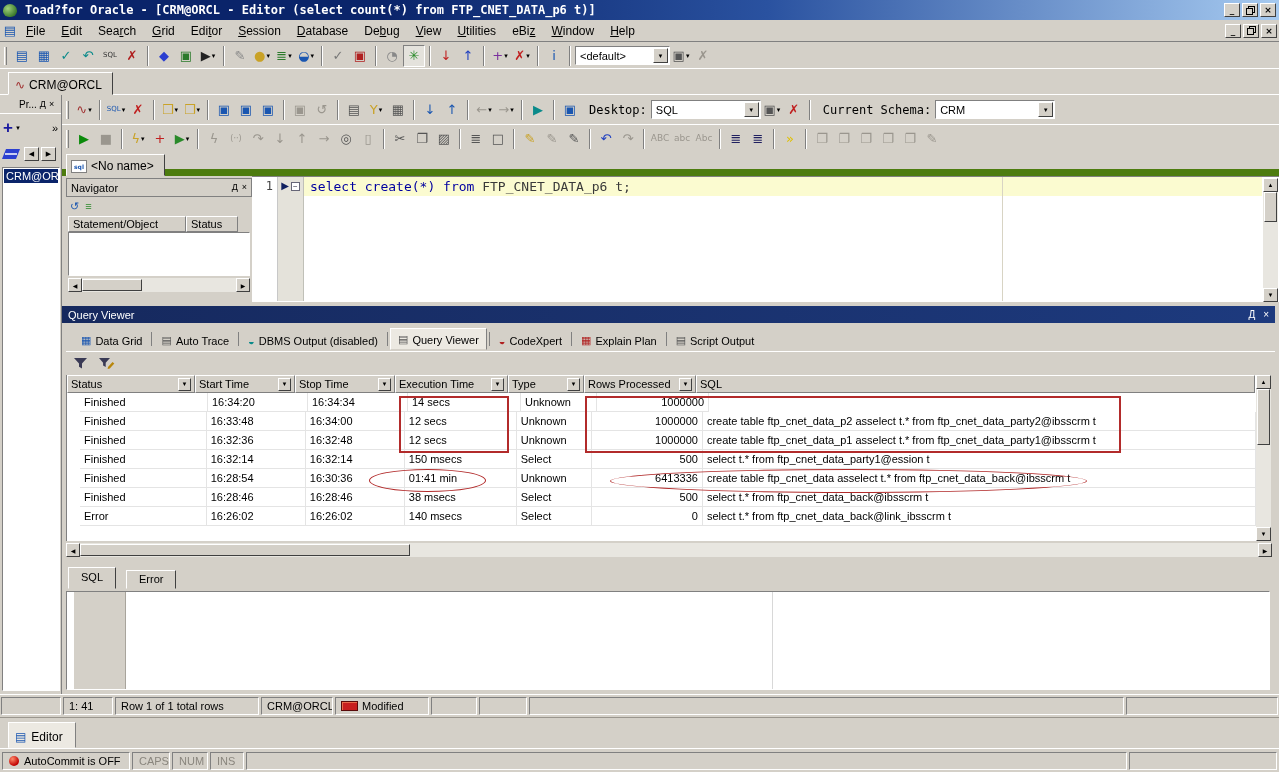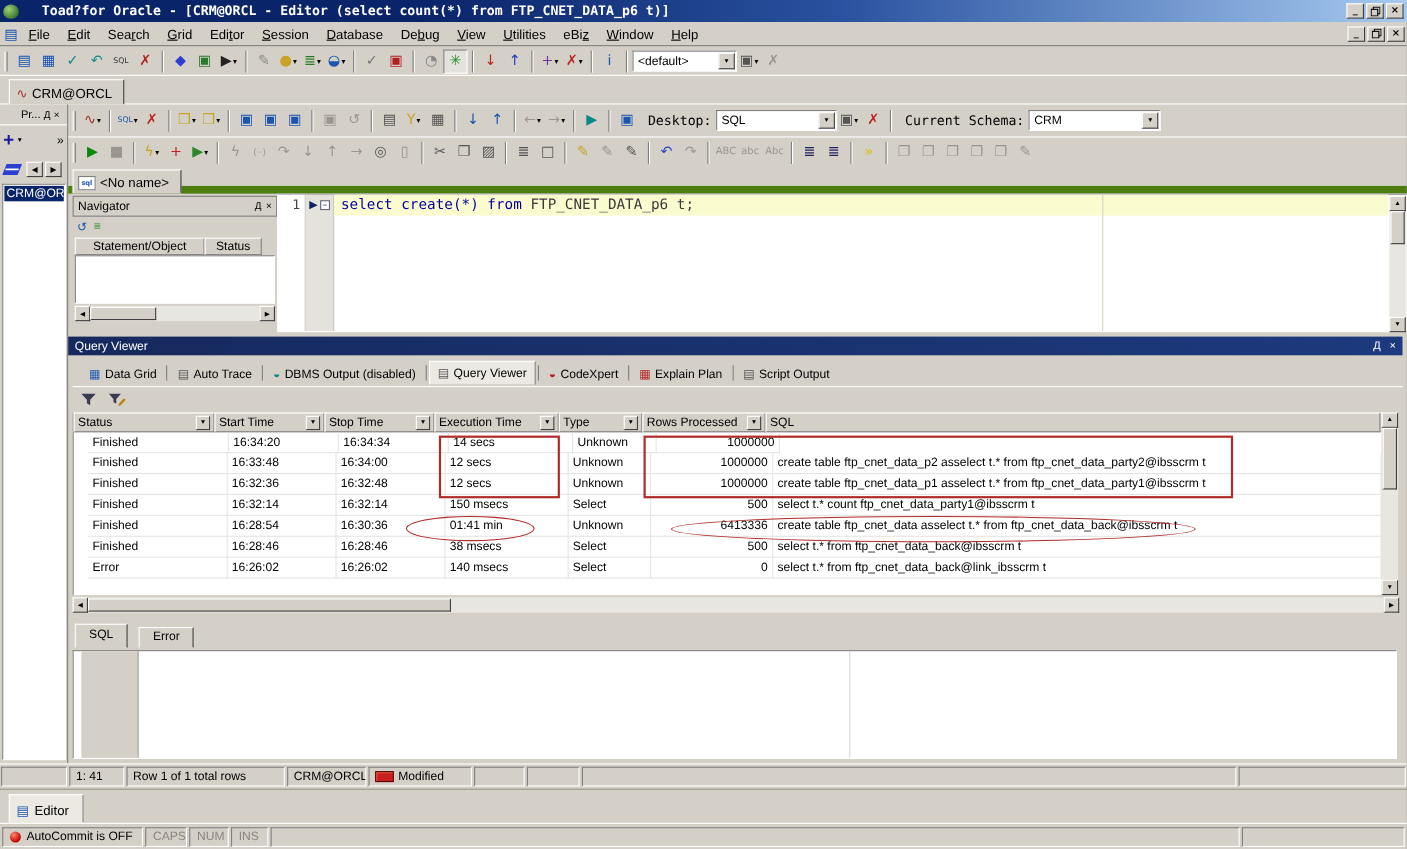--- a/index.html
+++ b/index.html
@@ -8,21 +8,21 @@
           font-family:"Liberation Sans",sans-serif; font-size:11px; color:#000; overflow:hidden; }
   .abs { position:absolute; }
 
   
   .raised { border:1px solid; border-color:#ffffff #404040 #404040 #ffffff; }
 
   
   #titlebar { left:0; top:0; width:1279px; height:20px;
     background:linear-gradient(90deg,#0a246a 0%,#0a246a 30%,#2a52a0 60%,#a6caf0 100%);
     display:flex; align-items:center; padding:0 3px; }
-  #titlebar .ttl { color:#fff; font:bold 12px "DejaVu Sans Mono",monospace; margin-left:21px; white-space:nowrap; }
+  #titlebar .ttl { color:#fff; font:bold 12px "DejaVu Sans Mono",monospace; margin-left:8px; white-space:nowrap; }
   .winbtns { margin-left:auto; display:flex; gap:2px; }
   .winbtn { width:16px; height:14px; background:#d4d0c8; display:flex; align-items:center; justify-content:center;
             font:bold 9px "DejaVu Sans",sans-serif; }
   .toadicon { width:14px; height:13px; border-radius:50% 50% 45% 45%; background:radial-gradient(circle at 35% 35%,#9fd07a,#3f7d2f 70%,#24521c); }
 
   
   #menubar { left:0; top:20px; width:1279px; height:22px; display:flex; align-items:center;
              border-bottom:1px solid #808080; padding:0 2px; }
   .mdiicon { width:16px; height:15px; color:#1a56b0; font-size:13px; display:flex; align-items:center; justify-content:center; }
   .mitem { padding:3px 8px; font-size:12px; white-space:nowrap; }
@@ -72,21 +72,21 @@
               color:#1a56b0; display:flex; align-items:center; justify-content:center; }
 
   
   #navigator { left:66px; top:178px; width:186px; height:122px; }
   #navigator .ptitle { height:19px; display:flex; align-items:center; padding:0 4px; gap:4px;
                        border:1px solid #808080; background:#d4d0c8; }
   #navigator .ptitle .t { flex:1; font-size:11px; }
   #navigator .ntools { height:18px; display:flex; align-items:center; gap:6px; padding:2px 4px; }
   .nicon { font-size:11px; }
   #navcols { display:flex; margin:1px 2px 0 2px; }
-  .navh { background:#d4d0c8; border:1px solid; border-color:#fff #808080 #808080 #fff; font-size:11px; padding:1px 4px;text-align:center; }
+  .navh { background:#d4d0c8; border:1px solid; border-color:#fff #808080 #808080 #fff; font-size:11px; padding:1px 4px; }
   #navwhite { margin:0 2px; height:44px; background:#fff; border:1px solid; border-color:#808080 #fff #fff #808080; }
   .hscroll { display:flex; align-items:center; height:14px; background:#e8e6e0; }
   .scrbtn { width:14px; height:14px; background:#d4d0c8; display:flex; align-items:center; justify-content:center; font-size:6px; }
   .scrthumb { height:12px; background:#d4d0c8; border:1px solid; border-color:#fff #404040 #404040 #fff; }
 
   
   #editor { left:252px; top:176px; width:1027px; height:126px; background:#fff; border-top:1px solid #808080; }
   #gutter { position:absolute; left:0; top:0; width:26px; height:124px; background:#fff; border-right:1px solid #c8c8c8;
             font:12px "DejaVu Sans Mono",monospace; color:#444; text-align:right; padding:2px 4px 0 0; }
   #markers { position:absolute; left:26px; top:0; width:26px; height:124px; background:#e4e2da; border-right:1px solid #c0c0b8;
@@ -715,21 +715,21 @@
           <div class="gc num" style="width: 112px;">1000000</div>
           <div class="gc" style="width: 559px;">create table ftp_cnet_data_p1 asselect t.* from ftp_cnet_data_party1@ibsscrm t</div>
         </div>
         <div class="grow">
           <div class="gc" style="width: 128px;">Finished</div>
           <div class="gc" style="width: 100px;">16:32:14</div>
           <div class="gc" style="width: 100px;">16:32:14</div>
           <div class="gc" style="width: 113px;">150 msecs</div>
           <div class="gc" style="width: 76px;">Select</div>
           <div class="gc num" style="width: 112px;">500</div>
-          <div class="gc" style="width: 559px;">select t.* count ftp_cnet_data_party1@ibsscrm t</div>
+          <div class="gc" style="width: 559px;">select t.* from ftp_cnet_data_party1@ession t</div>
         </div>
         <div class="grow">
           <div class="gc" style="width: 128px;">Finished</div>
           <div class="gc" style="width: 100px;">16:28:54</div>
           <div class="gc" style="width: 100px;">16:30:36</div>
           <div class="gc" style="width: 113px;">01:41 min</div>
           <div class="gc" style="width: 76px;">Unknown</div>
           <div class="gc num" style="width: 112px;">6413336</div>
           <div class="gc" style="width: 559px;">create table ftp_cnet_data asselect t.* from ftp_cnet_data_back@ibsscrm t</div>
         </div>

